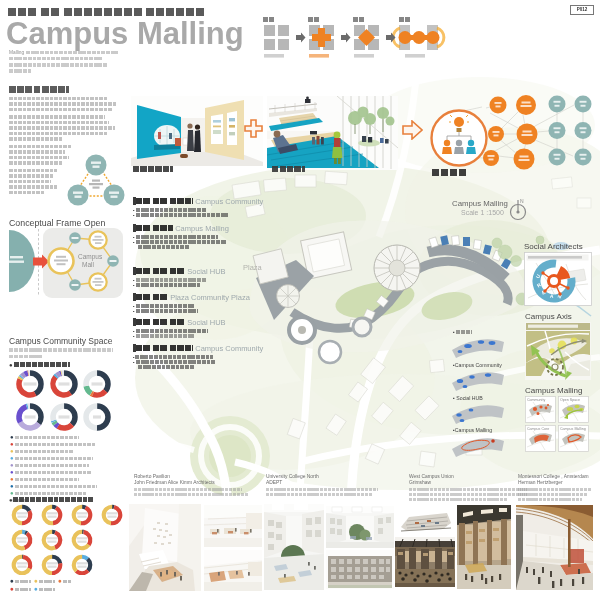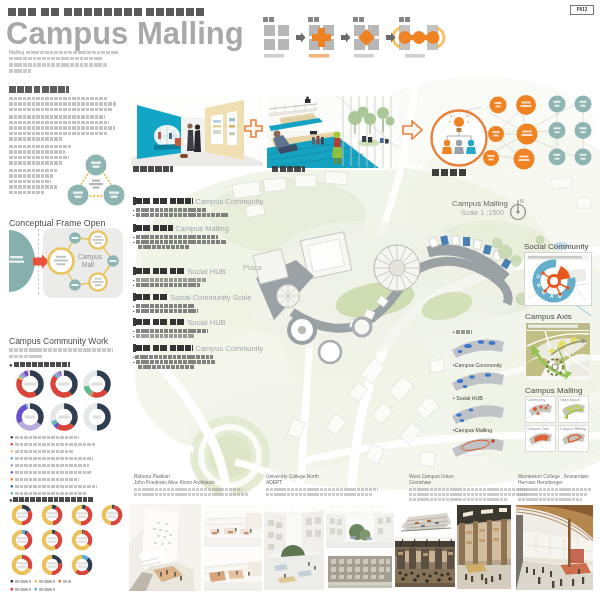--- a/index.html
+++ b/index.html
@@ -314,21 +314,21 @@
 <circle cx="113" cy="35" r="5.8" fill="#8fb5b3"></circle>
 <rect x="109.5" y="34" width="7" height="2" fill="#fff" opacity=".85"></rect>
 
 <circle cx="75" cy="59" r="5.8" fill="#8fb5b3"></circle>
 <rect x="71.5" y="58" width="7" height="2" fill="#fff" opacity=".85"></rect>
 
 <text x="78" y="33" font-size="6.5" fill="#8f8f8f">Campus</text>
 <text x="82" y="41" font-size="6.5" fill="#8f8f8f">Mall</text>
 </svg>
 
-<div class="abs" style="left:9px;top:336px;font-size:8.5px;color:#4a4a4a">Campus Community Work</div>
+<div class="abs" style="left:9px;top:336px;font-size:8.5px;color:#4a4a4a">Campus Community Space</div>
 
 <div class="abs" style="left:9px;top:347px;font-size:5px;line-height:6.2px;color:#9a9a9a"><span class="k" style="width:104px"></span><br><span class="k" style="width:34px"></span></div>
 
 <div class="abs" style="left:9px;top:362px;font-size:6px;font-weight:bold;color:#3c3c3c">● <span class="kb" style="width:56px"></span></div>
 
 <svg class="abs" style="left:10px;top:368px" width="112" height="66" viewBox="0 0 112 66">
 
 <g>
 <circle cx="20" cy="16" r="11" fill="none" stroke="#2e3d4f" stroke-width="5.5" stroke-dasharray="29.03 69.12" transform="rotate(-90.0 20 16)"></circle>
 <circle cx="20" cy="16" r="11" fill="none" stroke="#d9453a" stroke-width="5.5" stroke-dasharray="27.65 69.12" transform="rotate(61.2 20 16)"></circle>
@@ -776,21 +776,21 @@
 <div style="font-size:4.8px;color:#4a4a4a;margin-left:5px"><span class="k" style="width:52px;opacity:.68"></span></div>
 </div>
 
 <div class="abs" style="left:133px;top:267px">
 <div style="font-size:7.5px;color:#3a3a3a"><span style="display:inline-block;width:3px;height:8px;background:#3a3a3a;vertical-align:-1px"></span><b><span class="kb" style="width:15px;color:#222"></span> <span class="kb" style="width:15px;color:#222"></span> <span class="kb" style="width:15px;color:#222"></span></b> <span style="color:#9fa9ad;font-size:7.5px">Social HUB</span></div>
 <div style="font-size:4.8px;color:#4a4a4a;margin-top:1.5px">▪ <span class="k" style="width:70px"></span></div>
 <div style="font-size:4.8px;color:#4a4a4a">▪ <span class="k" style="width:64px;opacity:.68"></span></div>
 </div>
 
 <div class="abs" style="left:133px;top:293px">
-<div style="font-size:7.5px;color:#3a3a3a"><span style="display:inline-block;width:3px;height:8px;background:#3a3a3a;vertical-align:-1px"></span><b><span class="kb" style="width:15px;color:#222"></span> <span class="kb" style="width:15px;color:#222"></span></b> <span style="color:#9fa9ad;font-size:7.5px">Social Community Scale</span></div>
+<div style="font-size:7.5px;color:#3a3a3a"><span style="display:inline-block;width:3px;height:8px;background:#3a3a3a;vertical-align:-1px"></span><b><span class="kb" style="width:15px;color:#222"></span> <span class="kb" style="width:15px;color:#222"></span></b> <span style="color:#9fa9ad;font-size:7.5px">Plaza Community Plaza</span></div>
 <div style="font-size:4.8px;color:#4a4a4a;margin-top:1.5px">▪ <span class="k" style="width:58px;opacity:.68"></span></div>
 <div style="font-size:4.8px;color:#4a4a4a">▪ <span class="k" style="width:62px;opacity:.68"></span></div>
 </div>
 
 <div class="abs" style="left:133px;top:318px">
 <div style="font-size:7.5px;color:#3a3a3a"><span style="display:inline-block;width:3px;height:8px;background:#3a3a3a;vertical-align:-1px"></span><b><span class="kb" style="width:15px;color:#222"></span> <span class="kb" style="width:15px;color:#222"></span> <span class="kb" style="width:15px;color:#222"></span></b> <span style="color:#9fa9ad;font-size:7.5px">Social HUB</span></div>
 <div style="font-size:4.8px;color:#4a4a4a;margin-top:1.5px">▪ <span class="k" style="width:72px;opacity:.68"></span></div>
 <div style="font-size:4.8px;color:#4a4a4a">▪ <span class="k" style="width:58px"></span></div>
 </div>
 
@@ -834,21 +834,21 @@
 </svg>
 
 <div class="abs" style="left:453px;top:329px;font-size:5px;color:#444">▪ <span class="k" style="width:16px"></span></div>
 
 <div class="abs" style="left:453px;top:362px;font-size:5.2px;color:#444">▪Campus Community</div>
 
 <div class="abs" style="left:453px;top:395px;font-size:5.2px;color:#444">▪ Social HUB</div>
 
 <div class="abs" style="left:453px;top:427px;font-size:5.2px;color:#444">▪Campus Malling</div>
 
-<div class="abs" style="left:524px;top:242px;font-size:8px;color:#4a4a4a">Social Community</div>
+<div class="abs" style="left:524px;top:242px;font-size:8px;color:#4a4a4a">Social Architects</div>
 
 <svg class="abs" style="left:524px;top:252px" width="68" height="54" viewBox="0 0 68 54">
 <rect x="0.5" y="0.5" width="67" height="53" fill="#ffffff" stroke="#cccccc" stroke-width=".8"></rect>
 <rect x="2.5" y="2.5" width="62" height="6" fill="#f4f4f2"></rect>
 <rect x="4" y="4" width="54" height="2.6" fill="#a8a8a8" opacity=".55"></rect>
 
 <g stroke="#e2e2de" stroke-width=".9" fill="none">
 <path d="M 4,46 C 20,38 40,34 64,32"></path>
         <path d="M 12,11 C 20,24 28,36 34,50"></path>
         <path d="M 42,12 C 46,24 52,38 62,48"></path>

